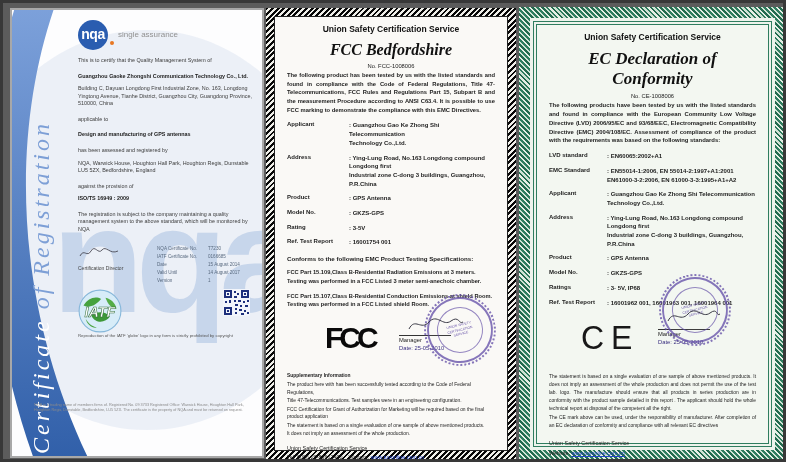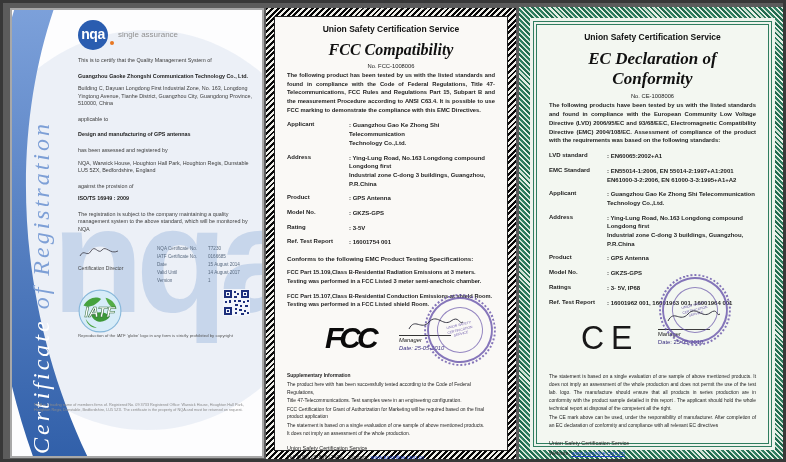--- a/index.html
+++ b/index.html
@@ -45,21 +45,21 @@
   .c-title{text-align:center;font-family:"Liberation Serif",serif;font-style:italic;font-weight:bold;
            font-size:16px;margin:7px 0 4px;color:#111;}
   .c-no{text-align:center;font-size:5.8px;margin-bottom:2px;}
   .c-intro{font-size:5.8px;font-weight:bold;line-height:1.5;text-align:justify;}
   .rows{margin-top:7px;}
   .row{display:flex;margin-bottom:6px;font-size:6px;}
   .row-label{width:62px;font-weight:bold;flex-shrink:0;}
   .row-value{font-weight:bold;white-space:pre-line;line-height:1.45;}
   .m-conforms{font-weight:bold;font-size:6.2px;margin-top:8px;}
   .m-spec{font-size:5.7px;font-weight:600;margin-top:6px;line-height:1.55;}
-  .logo-zone{position:relative;height:58px;margin-top:2px;font-style:italic;}
+  .logo-zone{position:relative;height:58px;margin-top:2px;}
   .fcc-logo{position:absolute;left:38px;top:10px;font-size:30px;font-weight:900;letter-spacing:-4px;color:#0a0a0a;}
   .sign-block{position:absolute;right:44px;top:14px;text-align:left;}
   .sign-line{border-top:1px solid #333;width:52px;margin-top:10px;}
   .sign-name{font-size:5.8px;color:#222;margin-top:1px;}
   .sign-date{font-size:5.8px;color:#3a3080;margin-top:2px;}
   .stamp{position:absolute;width:62px;height:62px;border-radius:50%;border:2px solid rgba(95,74,165,.75);
          outline:2px dotted rgba(95,74,165,.75);outline-offset:1px;transform:rotate(-14deg);
          display:flex;align-items:center;justify-content:center;z-index:4;background:rgba(255,255,255,0.05);}
   .stamp-inner{width:40px;height:40px;border-radius:50%;border:1px solid rgba(95,74,165,.65);
                display:flex;align-items:center;justify-content:center;text-align:center;
@@ -197,21 +197,21 @@
       </div>
 
       <p class="l-copy">Reproduction of the IATF 'globe' logo in any form is strictly prohibited by copyright</p>
     </div>
     <div class="l-fine">NQA is a trading name of members firms of. Registered No. 09 3733  Registered Office: Warwick House, Houghton Hall Park, Houghton Regis, Dunstable, Bedfordshire, LU5 5ZX. The certificate is the property of NQA and must be returned on request.</div>
   </div>
 
   <div class="cert" id="cert-mid">
     <div class="m-inner">
       <div class="c-header">Union Safety Certification Service</div>
-      <div class="c-title">FCC Compatibility</div>
+      <div class="c-title">FCC Bedfordshire</div>
       <div class="c-no">No. FCC-1008006</div>
       <div class="c-intro">The following product has been tested by us with the listed standards and found in compliance with the Code of Federal Regulations, Title 47-Telecommunications, FCC Rules and Regulations Part 15, Subpart B and the measurement Procedure according to ANSI C63.4. It is possible to use FCC marking to demonstrate the compliance with this EMC Directives.</div>
 
       <div class="rows">
         <div class="row">
             <div class="row-label">Applicant</div>
             <div class="row-value">: Guangzhou Gao Ke Zhong Shi Telecommunication
   Technology Co.,Ltd.</div>
           </div>
         <div class="row">

